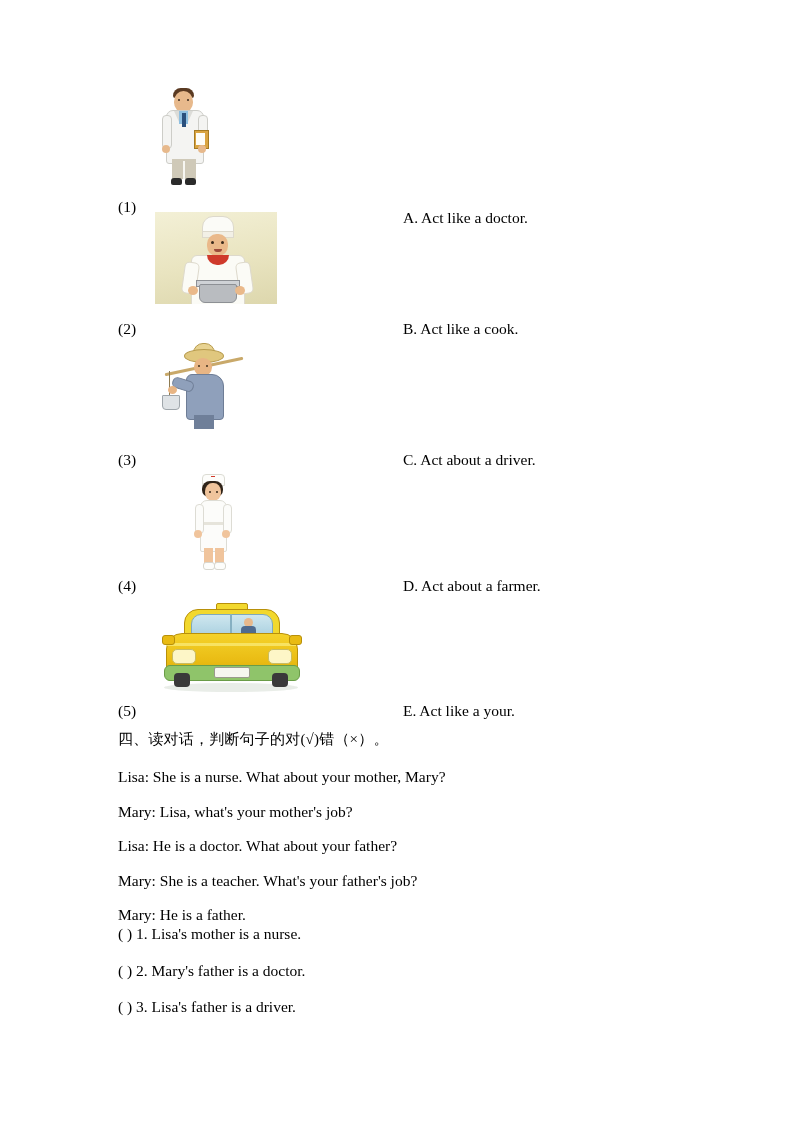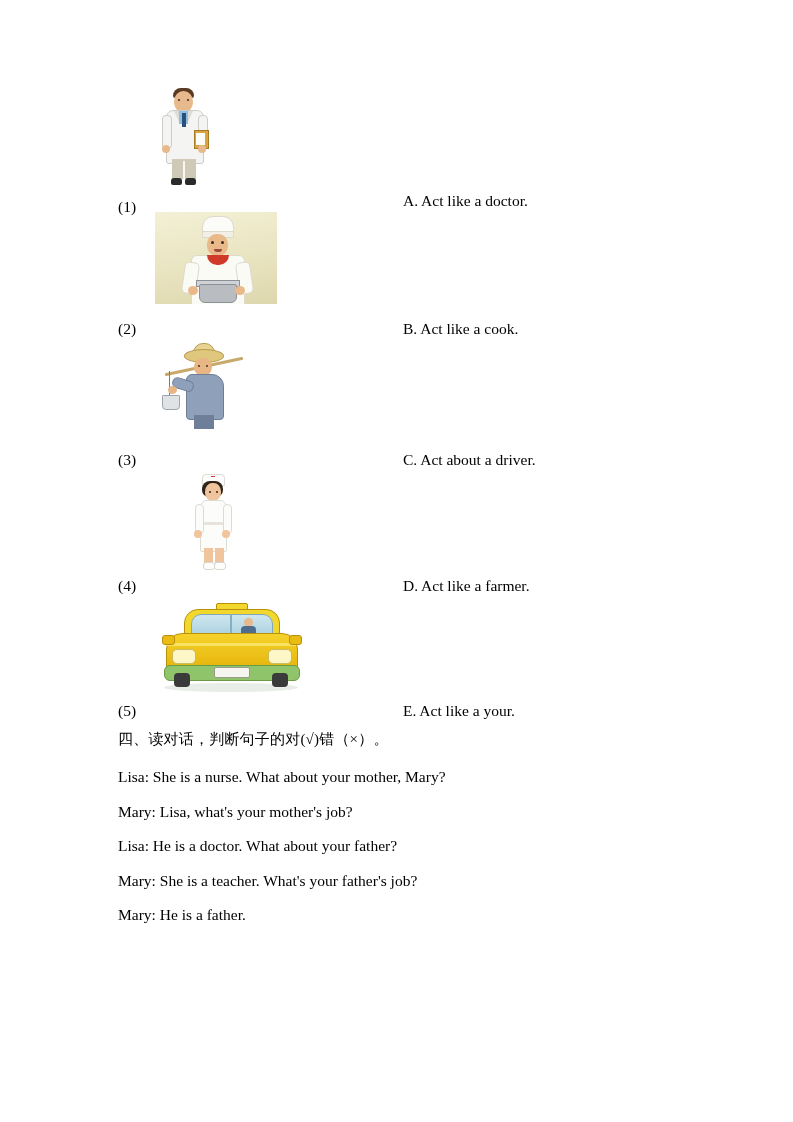--- a/index.html
+++ b/index.html
@@ -486,21 +486,21 @@
           <div class="doc-clip-paper"></div>
           <div class="doc-hand-l"></div>
           <div class="doc-hand-r"></div>
           <div class="doc-legs"></div>
           <div class="doc-leg-gap"></div>
           <div class="doc-shoe-l"></div>
           <div class="doc-shoe-r"></div>
         </div>
       </div>
       <div class="num-cell" style="top:113px;">(1)</div>
-      <div class="opt-cell" style="top:107px;text-align:right;">A. Act like a doctor.</div>
+      <div class="opt-cell" style="top:124px;text-align:right;">A. Act like a doctor.</div>
     </div>
 
     <div class="match-row" style="height:125px;">
       <div class="pic-cell" style="top:4px;left:37px;">
         <div class="illus cookframe">
           <div class="cook-hat"></div>
           <div class="cook-hat-band"></div>
           <div class="cook-head"></div>
           <div class="cook-eye l"></div>
           <div class="cook-eye r"></div>
@@ -555,21 +555,21 @@
           <div class="n-arm-r"></div>
           <div class="n-hand-l"></div>
           <div class="n-hand-r"></div>
           <div class="n-leg-l"></div>
           <div class="n-leg-r"></div>
           <div class="n-shoe-l"></div>
           <div class="n-shoe-r"></div>
         </div>
       </div>
       <div class="num-cell" style="top:117px;">(4)</div>
-      <div class="opt-cell" style="top:117px;">D. Act like a farmer.</div>
+      <div class="opt-cell" style="top:117px;">D. Act about a farmer.</div>
     </div>
 
     <div class="match-row" style="height:125px;">
       <div class="pic-cell" style="top:18px;left:40px;">
         <div class="illus taxi">
           <div class="t-shadow"></div>
           <div class="t-sign"></div>
           <div class="t-cabin"></div>
           <div class="t-glass"></div>
           <div class="t-glass-split"></div>
@@ -596,14 +596,19 @@
   <div class="sec-heading">四、读对话，判断句子的对(√)错（×）。</div>
 
   <div class="dialogue">
     <p>Lisa: She is a nurse. What about your mother, Mary?</p>
     <p>Mary: Lisa, what's your mother's job?</p>
     <p>Lisa: He is a doctor. What about your father?</p>
     <p>Mary: She is a teacher. What's your father's job?</p>
     <p>Mary: He is a father.</p>
   </div>
 
+  <div class="tf-list">
+    <p>(   ) 1. Lisa's mother is a nurse.</p>
+    <p>(   ) 2. Mary's father is a doctor.</p>
+    <p>(   ) 3. Lisa's father is a driver.</p>
+  </div>
 
 </div>
 
 </body></html>

